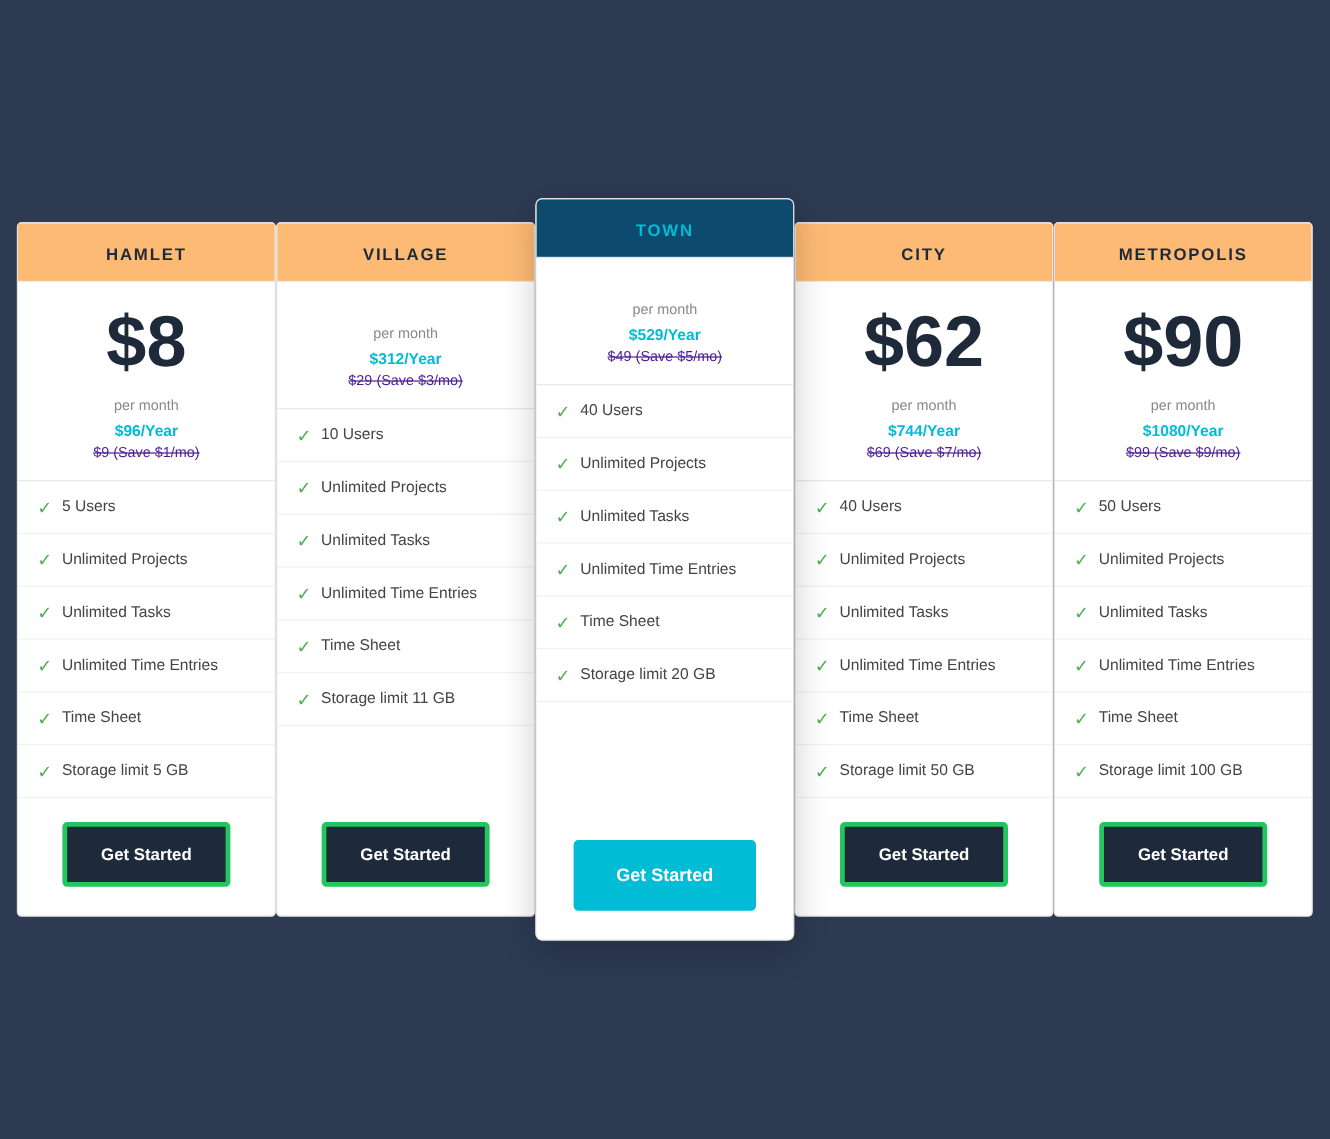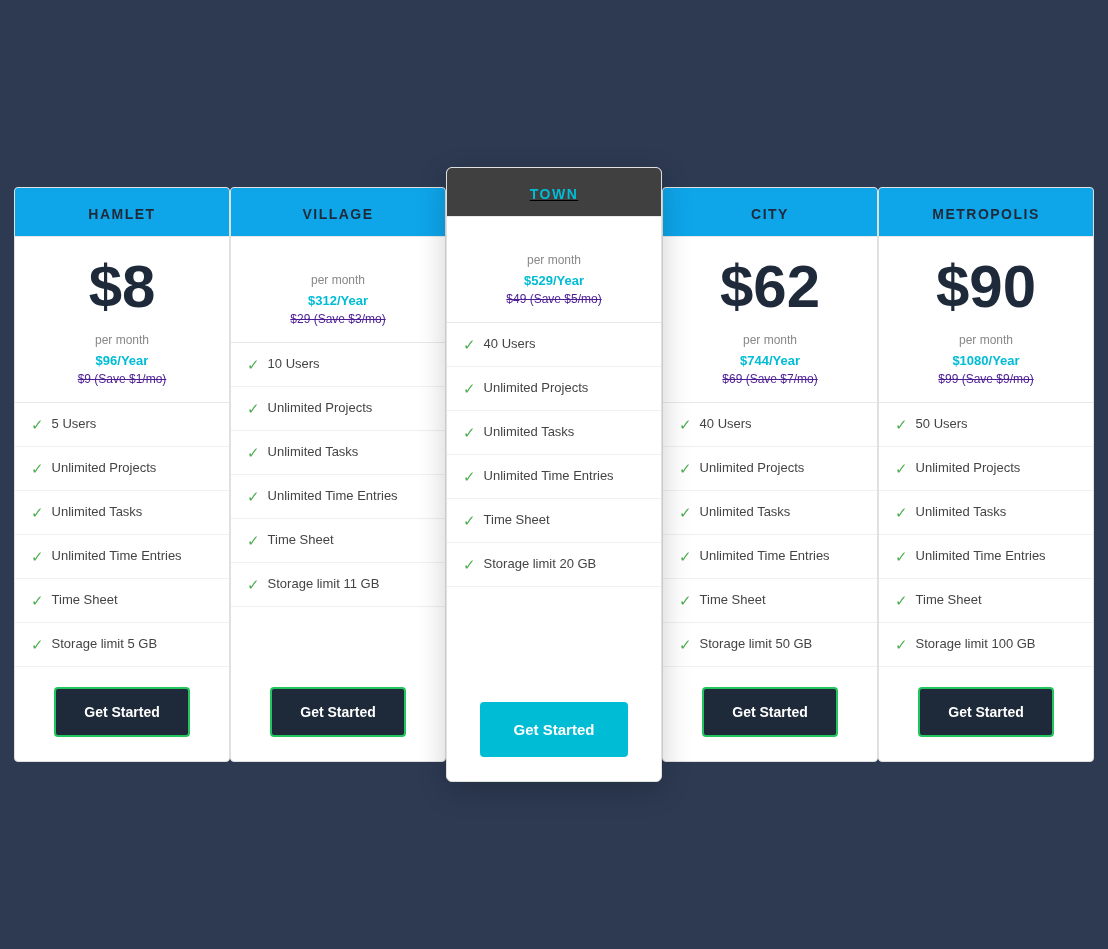--- a/index.html
+++ b/index.html
@@ -32,25 +32,24 @@
       margin-top: -20px;
       margin-bottom: -20px;
       z-index: 10;
       box-shadow: 0 8px 30px rgba(0,0,0,0.2);
       border-radius: 6px;
     }
     .plan-header {
       padding: 18px 16px 14px;
       text-align: center;
       border-bottom: 1px solid #e8e8e8;
-      background: #0ea5e9;
+      background: #fdba74;
     }
     .plan-card.featured .plan-header {
-      background: #404040;
-      text-decoration: underline;
+      background: #0c4a6e;
     }
     .plan-name {
       font-size: 14px;
       font-weight: 700;
       letter-spacing: 1.5px;
       color: #1e2a3a;
       text-transform: uppercase;
     }
     .plan-name.featured-name {
       color: #00bcd4;
@@ -114,21 +113,21 @@
       text-align: center;
     }
     .cta-button {
       display: inline-block;
       padding: 14px 28px;
       background: #1e2a3a;
       color: #fff;
       font-size: 14px;
       font-weight: 700;
       border-radius: 4px;
-      border: 2px solid #22c55e;
+      border: 4px solid #22c55e;
       cursor: pointer;
       text-transform: none;
       min-width: 110px;
       line-height: 1.3;
     }
     .cta-button.featured-btn {
       background: #00bcd4;
       border-color: #00bcd4;
       color: #fff;
       padding: 16px 32px;

